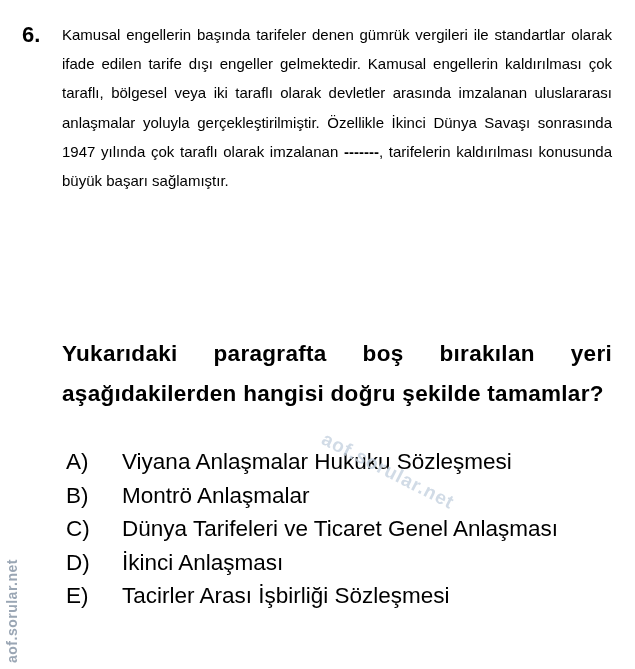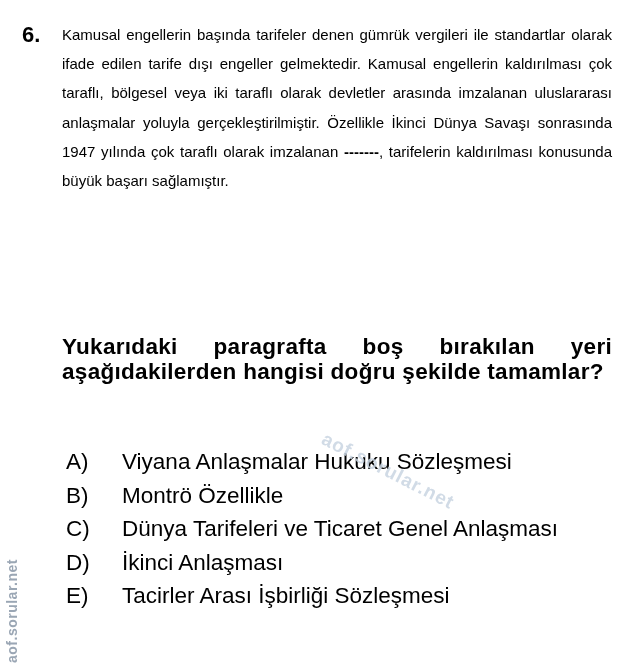--- a/index.html
+++ b/index.html
@@ -37,21 +37,21 @@
     .stem .blank {
       font-weight: bold;
     }
     .prompt {
       position: absolute;
       left: 62px;
       top: 334px;
       width: 550px;
       font-size: 22.5px;
       font-weight: bold;
-      line-height: 25px;
+      line-height: 40px;
       text-align: justify;
       text-align-last: left;
       letter-spacing: 0.3px;
       margin: 0;
     }
     .options {
       position: absolute;
       left: 66px;
       top: 445px;
       width: 546px;
@@ -111,21 +111,21 @@
 
 <p class="prompt">Yukarıdaki paragrafta boş bırakılan yeri aşağıdakilerden hangisi doğru şekilde tamamlar?</p>
 
 <ul class="options">
   <li class="option">
     <span class="letter">A)</span>
     <span class="text">Viyana Anlaşmalar Hukuku Sözleşmesi</span>
   </li>
   <li class="option">
     <span class="letter">B)</span>
-    <span class="text">Montrö Özellikle</span>
+    <span class="text">Montrö Anlaşmalar</span>
   </li>
   <li class="option">
     <span class="letter">C)</span>
     <span class="text">Dünya Tarifeleri ve Ticaret Genel Anlaşması</span>
   </li>
   <li class="option">
     <span class="letter">D)</span>
     <span class="text">İkinci Anlaşması</span>
   </li>
   <li class="option">

